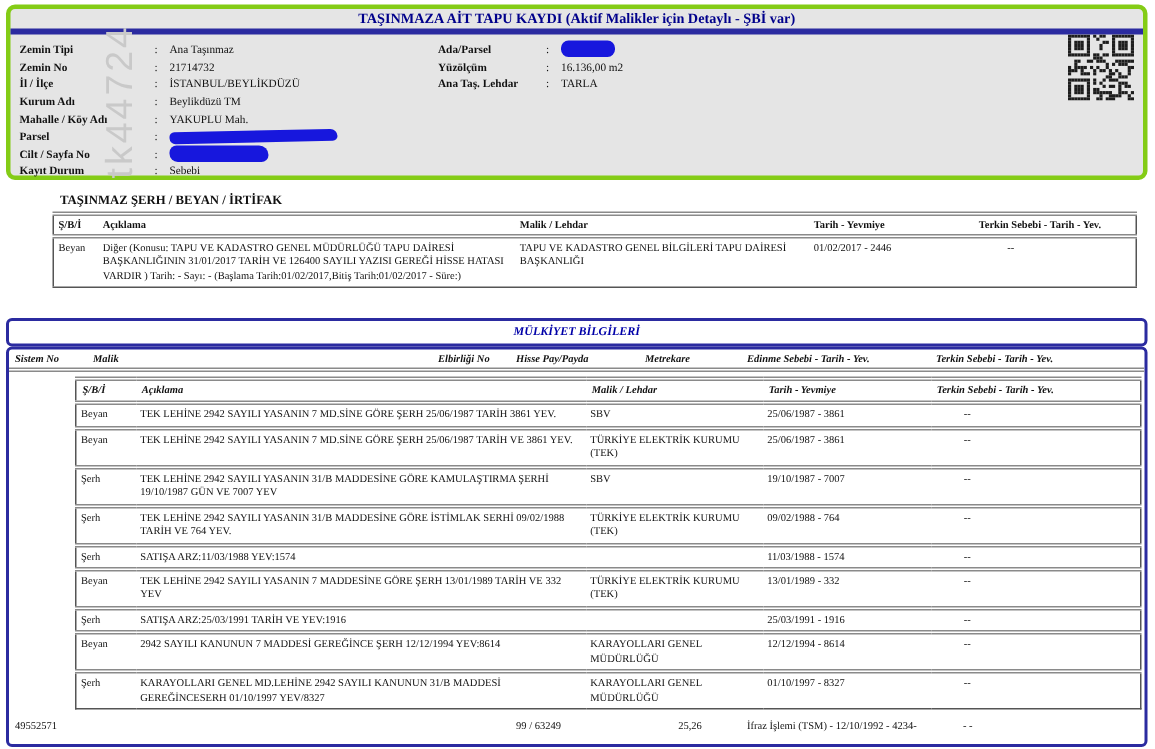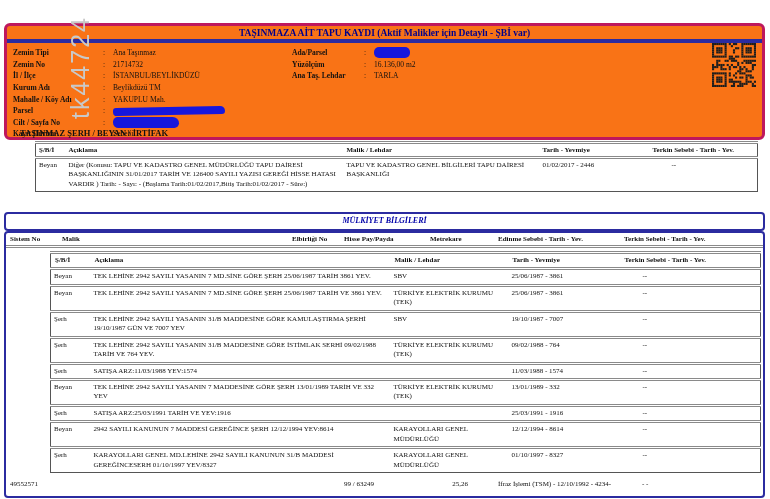--- a/index.html
+++ b/index.html
@@ -5,22 +5,22 @@
   html,body{margin:0;padding:0;background:#fff;}
   .page{position:relative;width:770px;height:499px;background:#fff;overflow:hidden;
         font-family:"Liberation Serif","DejaVu Serif",serif;color:#111;}
 
   
   .watermark{position:absolute;left:66px;top:119px;transform:rotate(-90deg);transform-origin:0 0;
              font-family:"Liberation Sans","DejaVu Sans",sans-serif;font-size:25px;letter-spacing:2px;
              color:#c9c9c9;z-index:3;}
 
   
-  .top-box{position:absolute;left:4px;top:3px;right:5px;height:117px;border:3px solid #be185d;
-           border-radius:6px;background:#f97316;box-sizing:border-box;margin-top:20px;}
+  .top-box{position:absolute;left:4px;top:3px;right:5px;height:117px;border:3px solid #84cc16;
+           border-radius:6px;background:#e5e5e5;box-sizing:border-box;}
   .top-title{text-align:center;font-weight:bold;font-size:9.5px;color:#00008b;padding:2px 0 1px;}
   .title-rule{height:4px;background:#2b2ba0;}
   .fields{position:relative;padding:4px 6px 0 6px;font-size:7.5px;}
   .frow{display:flex;height:11.6px;align-items:center;}
   .flbl{font-weight:bold;width:90px;flex:none;}
   .fcol.right{position:absolute;left:285px;top:4px;width:300px;}
   .fcol.right .flbl{width:72px;}
   .fcolon{width:10px;flex:none;}
   .fval{white-space:nowrap;}
 
@@ -28,37 +28,37 @@
   .redact{display:inline-block;background:#1717dd;vertical-align:middle;}
   .r-mevkii{width:112px;height:8px;border-radius:4px 6px 4px 5px;transform:rotate(-1.2deg);}
   .r-cilt{width:66px;height:11px;border-radius:6px 8px 6px 7px;}
   .r-ada{width:36px;height:11px;border-radius:5px;}
   .r-owner1{width:150px;height:13px;border-radius:7px 10px 8px 9px;transform:rotate(-.4deg);}
 
   .qr{position:absolute;right:6px;top:0;width:44px;height:44px;}
   .qr rect{fill:#1d1d1d;}
 
   
-  .serh-heading{position:absolute;left:20px;top:128px;font-size:8.5px;font-weight:bold;}
+  .serh-heading{position:absolute;left:40px;top:128px;font-size:8.5px;font-weight:bold;}
   .serh-table{position:absolute;left:35px;top:141px;width:723px;border-collapse:collapse;
               font-size:7px;border:1px solid #555;}
   .serh-table th{font-weight:bold;text-align:left;padding:2px 3px;
                  border-top:3px double #8a8a8a;border-bottom:3px double #8a8a8a;}
   .serh-table td{padding:2px 3px;vertical-align:top;line-height:1.35;}
   .serh-table tbody tr{border-bottom:1px solid #555;}
 
   
   .mulk-title-bar{position:absolute;left:4px;right:5px;top:212px;height:13px;border:2px solid #2b2ba0;
                   border-radius:4px;text-align:center;font-size:8px;font-weight:bold;color:#0000a8;
                   padding-top:2px;box-sizing:content-box;font-style:italic;}
   .mulk-box{position:absolute;left:4px;right:5px;top:231px;bottom:1px;border:2px solid #2b2ba0;
             border-radius:4px;overflow:hidden;box-sizing:border-box;}
   .mulk-table{width:100%;border-collapse:collapse;font-size:7px;}
   .mulk-table thead th{font-weight:bold;text-align:left;padding:2px 4px;
-                       border-bottom:3px double #8a8a8a;}
+                       border-bottom:3px double #8a8a8a;font-style:italic;}
   .mulk-table td{padding:2px 4px;vertical-align:top;line-height:1.35;}
   tr.owner td{padding-top:3px;padding-bottom:3px;}
   .cell-center{text-align:center;}
   .terkin-pad{padding-left:22px !important;}
 
   .sbi-wrap{margin:3px 2px 4px 44px;}
   .sbi{width:100%;border-collapse:collapse;border:1px solid #555;font-size:7px;}
   .sbi th{font-weight:bold;text-align:left;padding:2px 3px;
           border-top:3px double #8a8a8a;border-bottom:3px double #8a8a8a;}
   .sbi td{padding:2px 3px;vertical-align:top;line-height:1.35;border-top:3px double #8a8a8a;}

